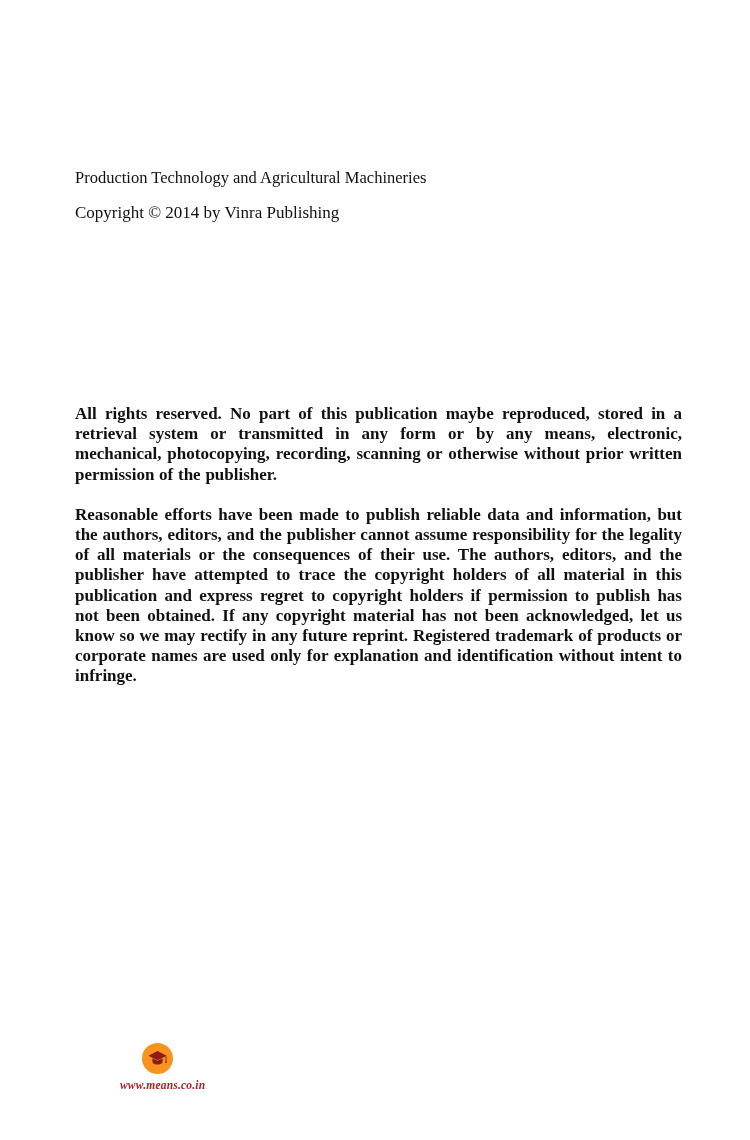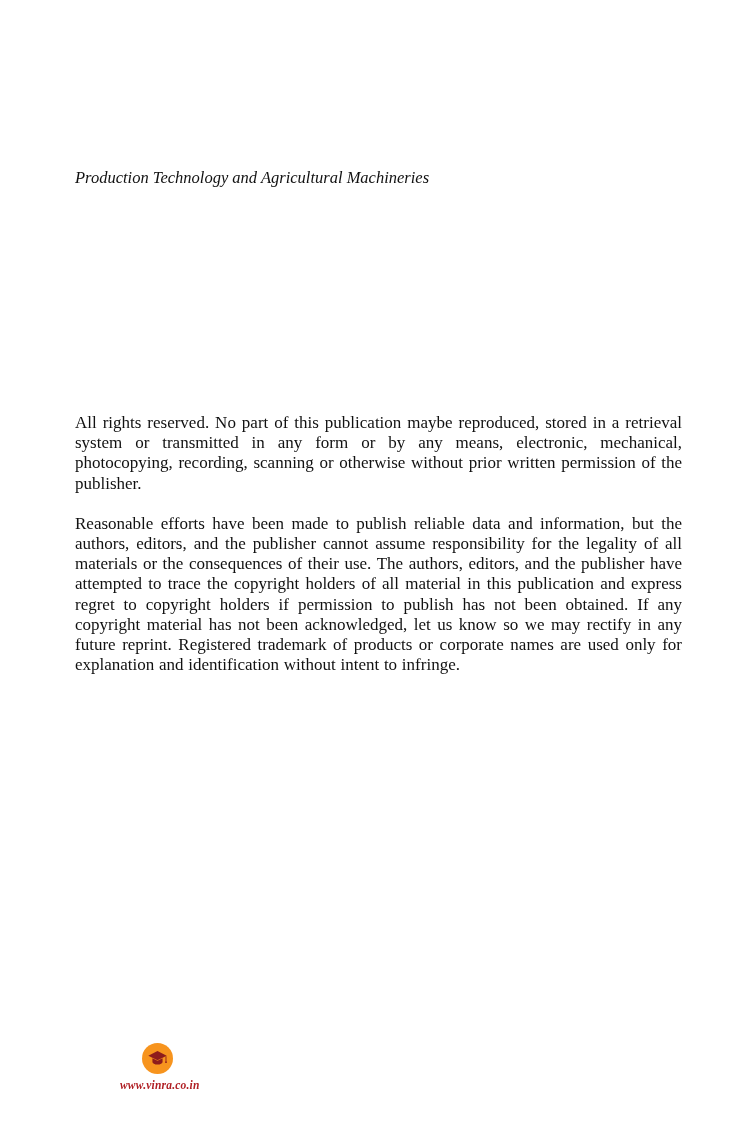--- a/index.html
+++ b/index.html
@@ -17,21 +17,20 @@
   }
   .page {
     position: absolute;
     inset: 0;
   }
   .book-title {
     position: absolute;
     left: 75px;
     top: 167px;
     width: 607px;
-    font-style: italic;
     font-size: 16.5px;
     line-height: 21px;
     color: #111111;
   }
   .copyright-line {
     position: absolute;
     left: 75px;
     top: 202px;
     width: 607px;
     font-size: 17px;
@@ -42,22 +41,23 @@
     position: absolute;
     left: 75px;
     top: 404px;
     width: 607px;
     font-size: 17px;
     line-height: 20.2px;
     text-align: justify;
     color: #111111;
   }
   .legal-block p {
-    margin: 9px 0 20px 0;
+    margin: 0 0 20px 0;
     word-spacing: 0.5px;
+    font-weight: bold;
   }
   .legal-block p:last-child {
     margin-bottom: 0;
   }
   .publisher-logo {
     position: absolute;
     left: 142px;
     top: 1043px;
     width: 31px;
     height: 31px;
@@ -85,32 +85,33 @@
     letter-spacing: 0.2px;
   }
 </style>
 </head>
 <body>
 
 <div class="page">
 
   <div class="book-title">Production Technology and Agricultural Machineries</div>
 
+  <div class="copyright-line">Copyright © 2014 by Vinra Publishing</div>
 
   <div class="legal-block">
     <p>All rights reserved. No part of this publication maybe reproduced, stored in a retrieval system or transmitted in any form or by any means, electronic, mechanical, photocopying, recording, scanning or otherwise without prior written permission of the publisher.</p>
     <p>Reasonable efforts have been made to publish reliable data and information, but the authors, editors, and the publisher cannot assume responsibility for the legality of all materials or the consequences of their use. The authors, editors, and the publisher have attempted to trace the copyright holders of all material in this publication and express regret to copyright holders if permission to publish has not been obtained. If any copyright material has not been acknowledged, let us know so we may rectify in any future reprint. Registered trademark of products or corporate names are used only for explanation and identification without intent to infringe.</p>
   </div>
 
   <div class="publisher-logo">
     <span>
       <svg viewBox="0 0 24 24" aria-hidden="true">
         <path d="M12 3.5 1.5 8.8 12 14.1 22.5 8.8 Z" fill="#8E1C1C"></path>
         <path d="M6.2 11.8v4.1c0 1.7 2.7 3 5.8 3s5.8-1.3 5.8-3v-4.1L12 14.7 Z" fill="#8E1C1C"></path>
         <path d="M21.2 9.4h1v6.2h-1z" fill="#8E1C1C"></path>
         <circle cx="21.7" cy="16.2" r="1" fill="#8E1C1C"></circle>
       </svg>
     </span>
   </div>
 
-  <div class="publisher-url">www.vinra.co.in</div>
+  <div class="publisher-url">www.means.co.in</div>
 
 </div>
 
 </body></html>

